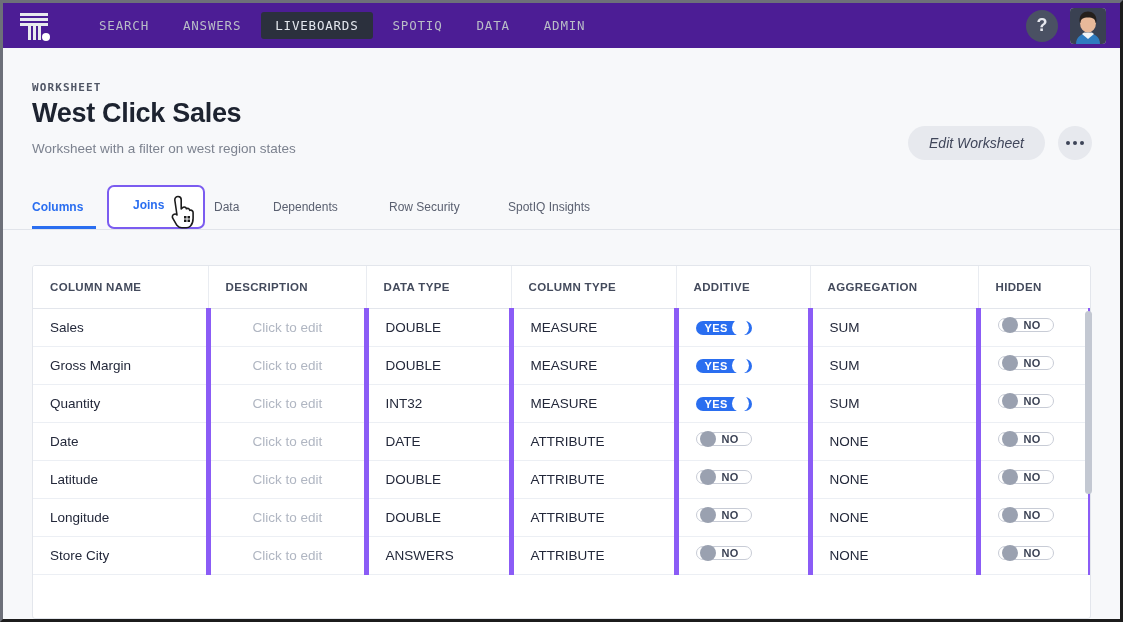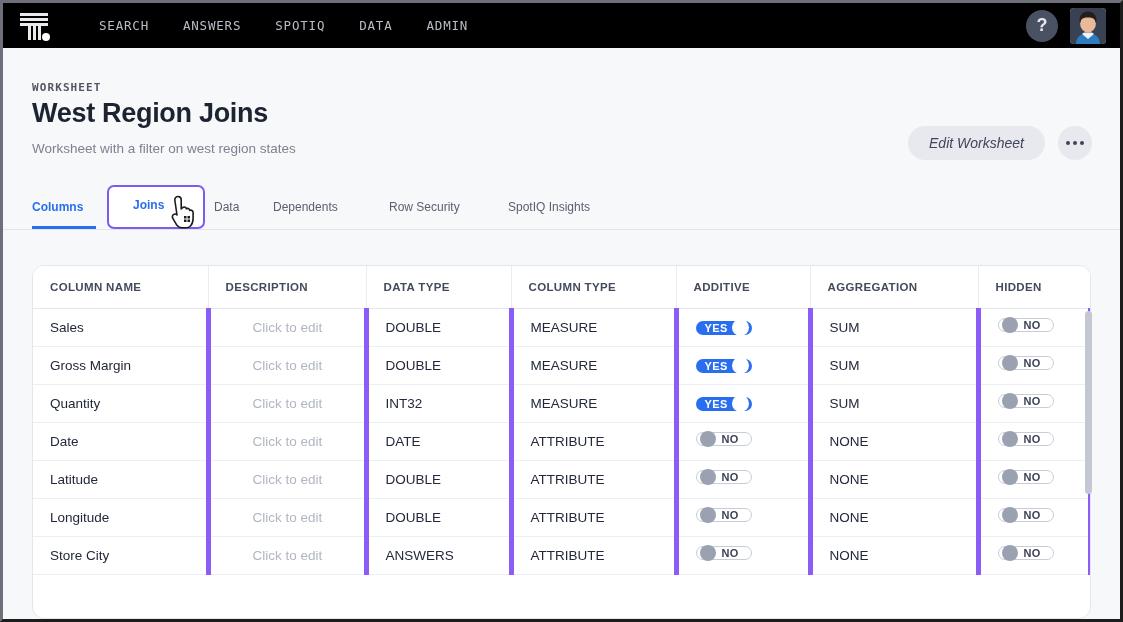--- a/index.html
+++ b/index.html
@@ -18,21 +18,21 @@
     border-top: 3px solid #6d7079;
     border-right: 3px solid #1c1c1c;
     border-bottom: 3px solid #1c1c1c;
     overflow: hidden;
   }
 
   
   .topnav {
     position: absolute; left: 0; top: 0;
     width: 1117px; height: 45px;
-    background: #000000;
+    background: #4c1d95;
     display: flex; align-items: center;
   }
   .logo-wrap {
     width: 62px; height: 45px;
     display: flex; align-items: center; justify-content: center;
   }
   .logo { position: relative; width: 34px; height: 30px; }
   .logo .bar { position: absolute; left: 3px; width: 28px; height: 3px; background: #e9eaee; }
   .logo .b1 { top: 2px; } .logo .b2 { top: 7px; } .logo .b3 { top: 12px; }
   .logo .col { position: absolute; top: 15px; width: 3px; height: 14px; background: #e9eaee; }
@@ -119,21 +119,21 @@
 
   
   .cursor { position: absolute; left: 168px; top: 192px; z-index: 40; pointer-events: none; }
 
   
   .table-wrap {
     position: absolute; left: 29px; top: 262px;
     width: 1059px; height: 354px;
     background: #ffffff;
     border: 1px solid #e3e6ec;
-    border-radius: 12px;
+    border-radius: 3px;
     overflow: hidden;
   }
   table { border-collapse: collapse; width: 100%; table-layout: fixed; }
   thead th {
     height: 42px; text-align: left;
     font-size: 11.5px; font-weight: bold; letter-spacing: 0.35px;
     color: #434a5c; padding-left: 17px;
     border-bottom: 1px solid #e3e6ec;
     border-right: 1px solid #e9ecf1;
     background: #ffffff; vertical-align: middle;
@@ -185,41 +185,42 @@
           <span class="bar b3"></span>
         <span class="col c1"></span>
           <span class="col c2"></span>
           <span class="col c3"></span>
         <span class="dot"></span>
       </div>
     </div>
     <div class="navlinks">
       <div class="navlink">SEARCH</div>
       <div class="navlink">ANSWERS</div>
+      <div class="navlink active">LIVEBOARDS</div>
       <div class="navlink">SPOTIQ</div>
       <div class="navlink">DATA</div>
       <div class="navlink">ADMIN</div>
     </div>
     <div class="nav-right">
       <div class="help-btn">?</div>
       <div class="avatar">
         <svg width="36" height="36" viewBox="0 0 36 36">
           <rect width="36" height="36" fill="#3a4152"></rect>
           <path d="M6 36c0-7 5.5-11 12-11s12 4 12 11z" fill="#2f7bbf"></path>
           <ellipse cx="18" cy="15" rx="8" ry="9.5" fill="#e8b99a"></ellipse>
           <path d="M9.5 12.5c0-6 4-9 8.5-9s8.5 3 8.5 9c0 1.5-.5 2.5-1 2.5 0-4-2.5-5.5-7.5-5.5S10.5 11 10.5 15c-.6 0-1-1-1-2.5z" fill="#241f1c"></path>
           <path d="M12 26l6 5 6-5-2-1.5h-8z" fill="#f1f3f6"></path>
         </svg>
       </div>
     </div>
   </div>
 
   <div class="page-head">
     <div class="eyebrow">WORKSHEET</div>
-    <div class="page-title">West Region Joins</div>
+    <div class="page-title">West Click Sales</div>
     <div class="page-sub">Worksheet with a filter on west region states</div>
     <button class="edit-btn">Edit Worksheet</button>
     <div class="more-btn">
       <i></i>
         <i></i>
         <i></i>
     </div>
   </div>
 
   <div class="tabs-row">

